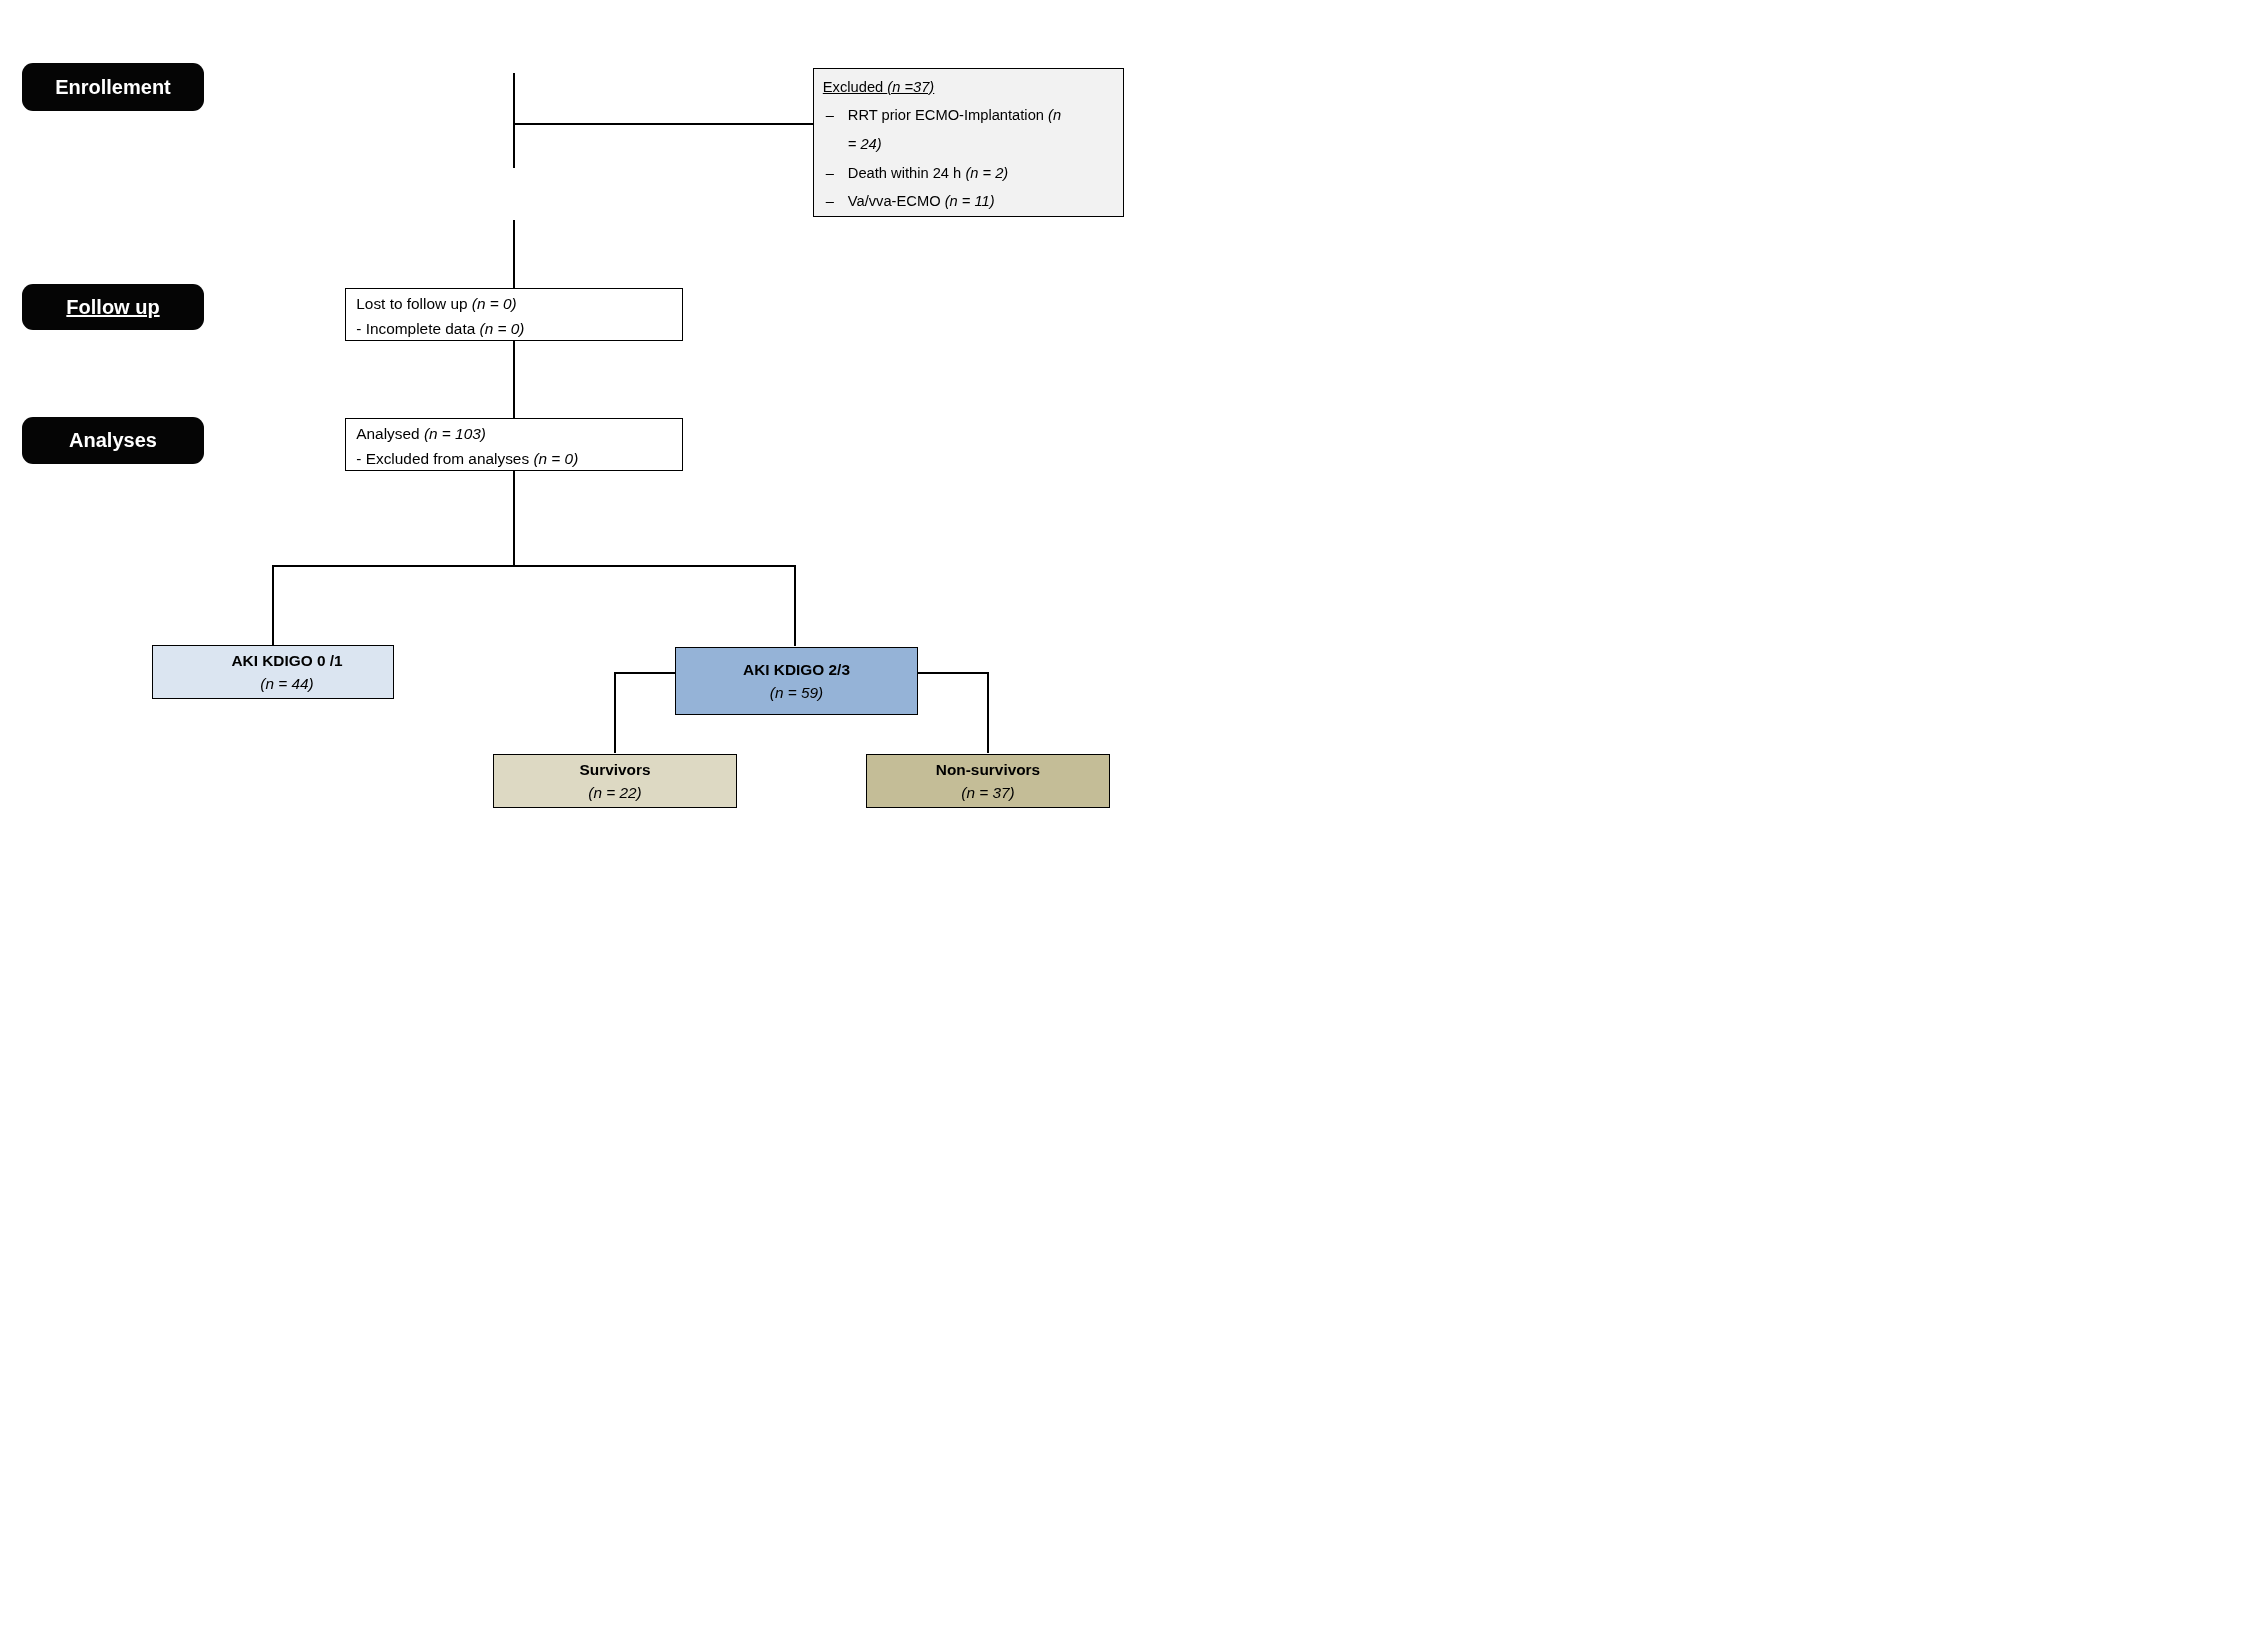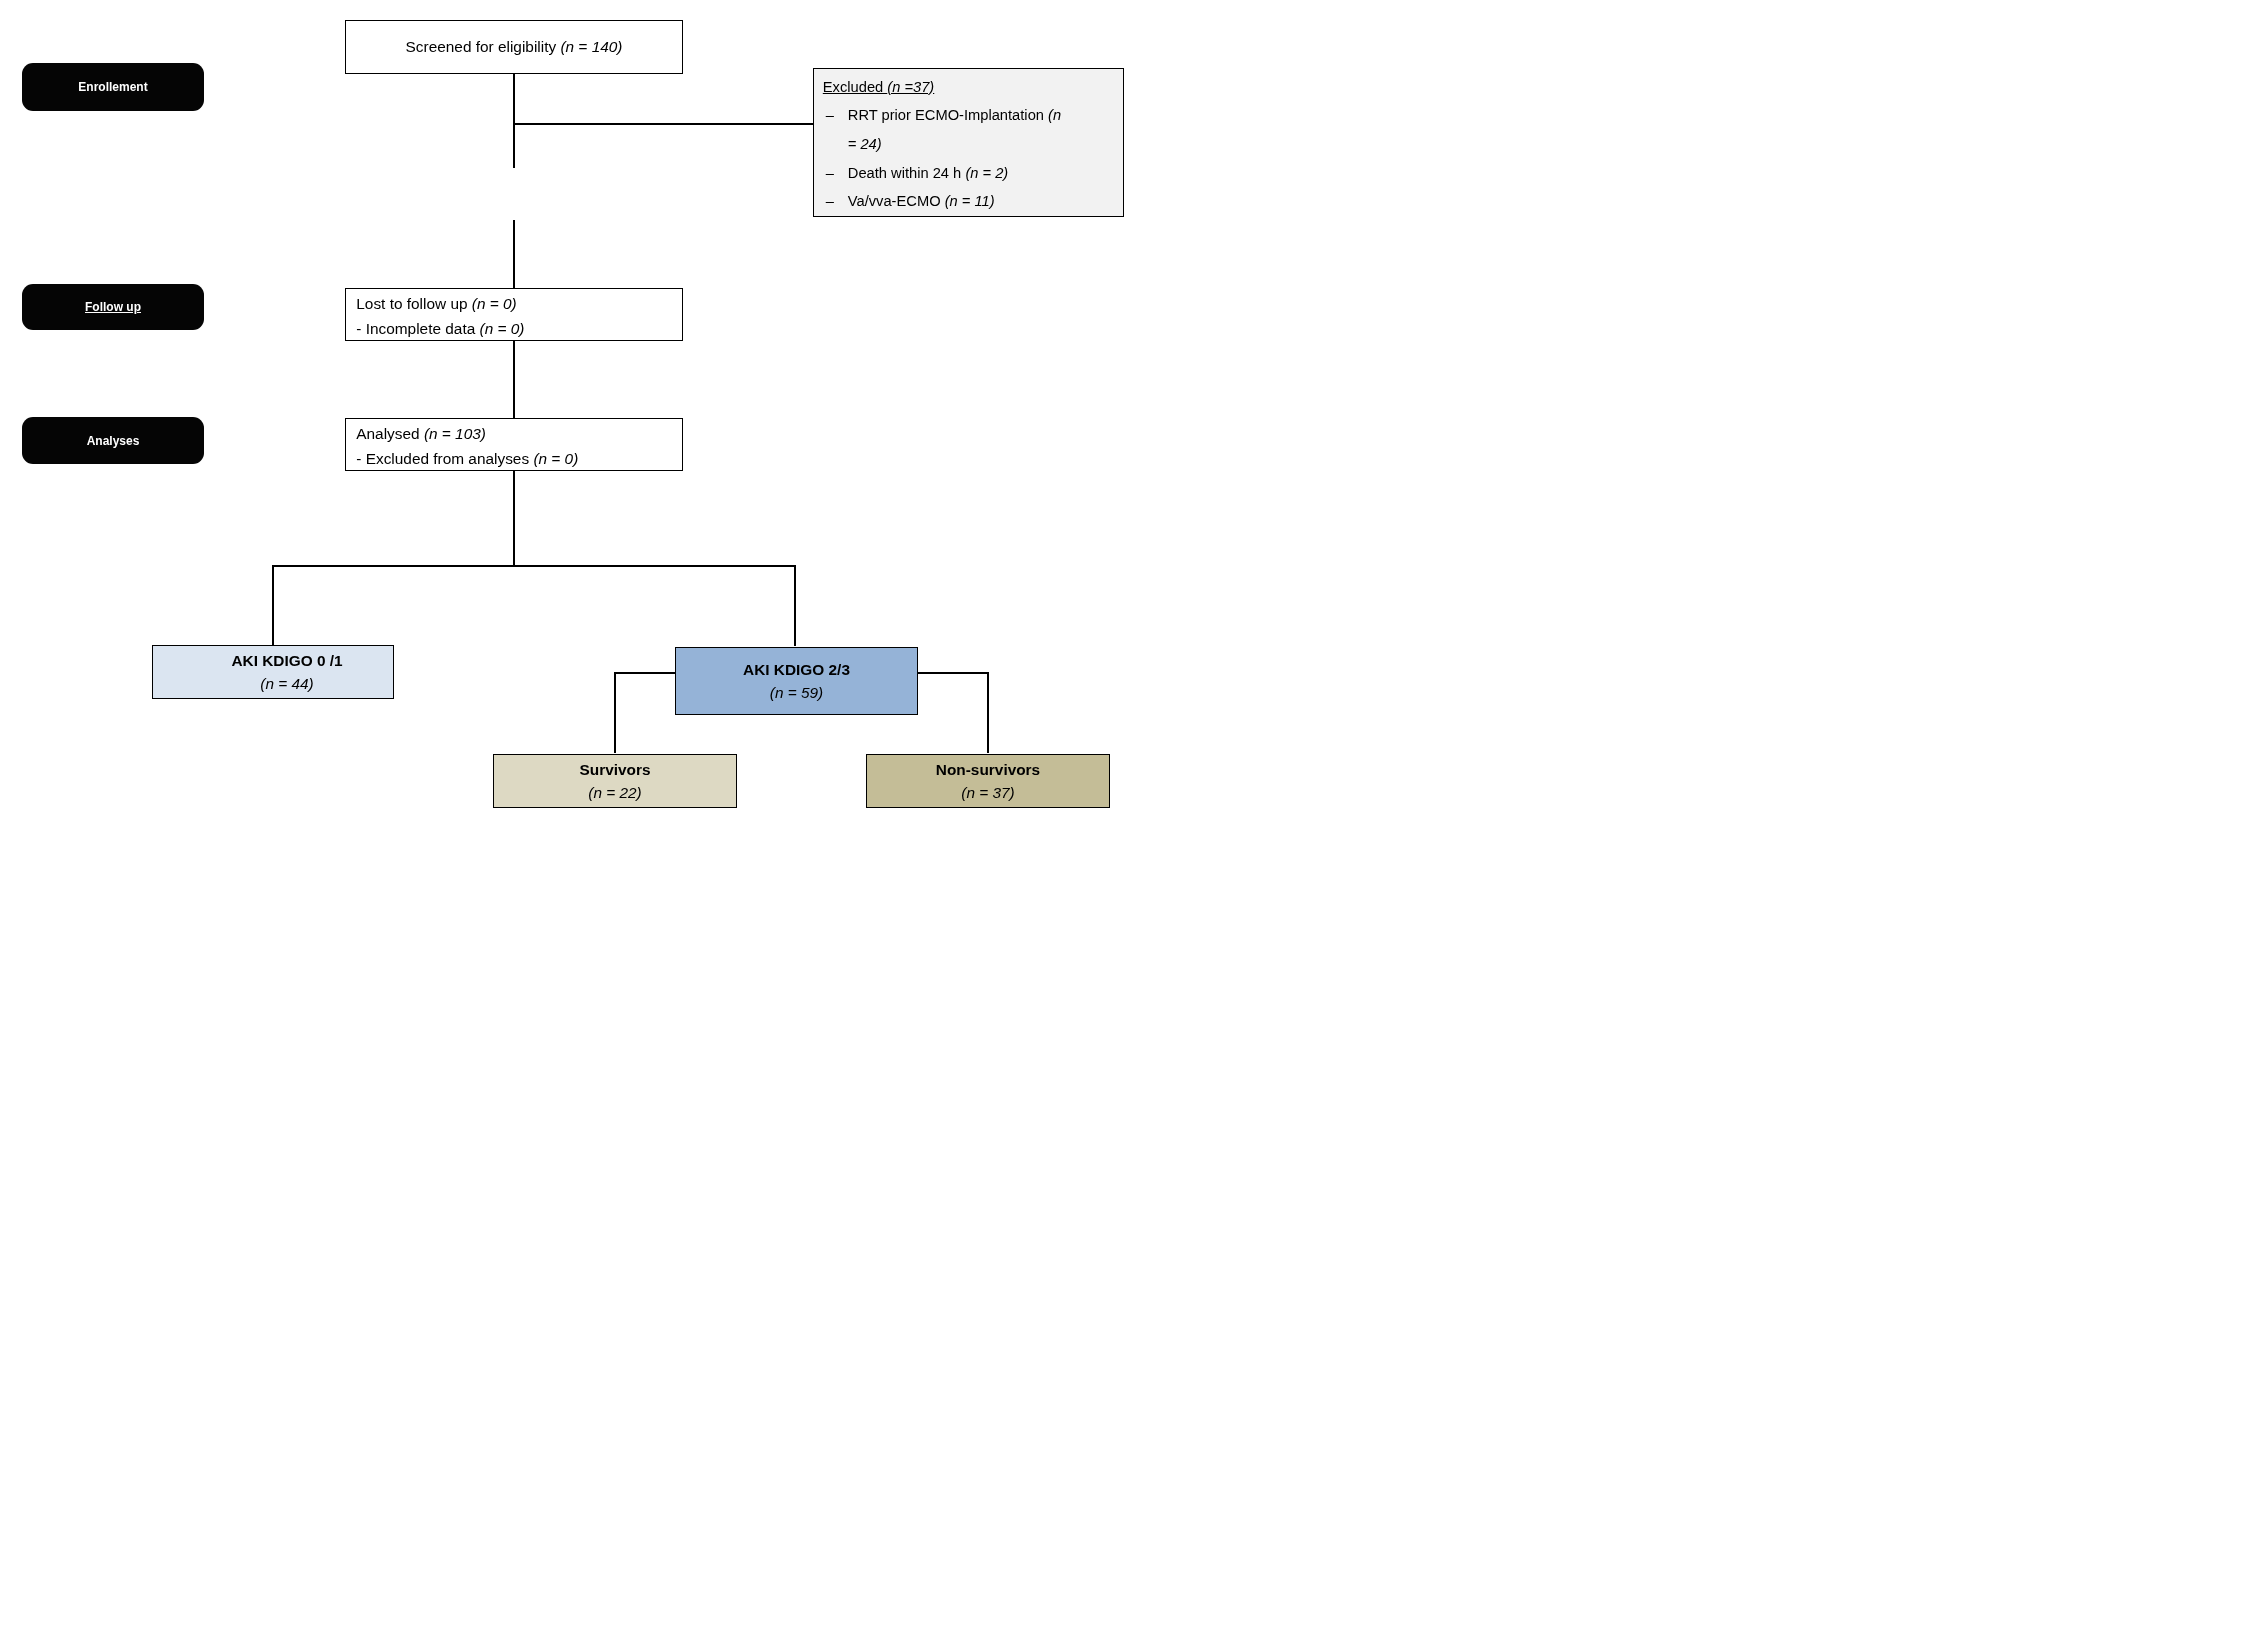--- a/index.html
+++ b/index.html
@@ -8,21 +8,21 @@
     font-family:"Liberation Sans",sans-serif;color:#000;overflow:hidden;
   }
   .box{
     position:absolute;background:#ffffff;border:1.5px solid #000;
     box-sizing:border-box;font-size:15.4px;line-height:1.4;
   }
   .center{display:flex;align-items:center;justify-content:center;text-align:center;}
   .it{font-style:italic;}
   .stage{
     position:absolute;background:#050505;color:#ffffff;font-weight:bold;
-    font-size:12px;display:flex;align-items:center;justify-content:center;
+    font-size:20px;display:flex;align-items:center;justify-content:center;
     border-radius:11px;box-sizing:border-box;
   }
   .hline,.vline{position:absolute;background:#000;}
   .hline{height:1.5px;}
   .vline{width:1.5px;}
   
   .exc{background:#f2f2f2;padding:3.7px 7.3px 0 8.8px;font-size:14.7px;line-height:1.95;}
   .exc-title{text-decoration:underline;}
   .exc-item{display:flex;align-items:flex-start;}
   .exc-item .bullet{flex:0 0 25px;padding-left:2.9px;box-sizing:border-box;}
@@ -60,23 +60,20 @@
   <div class="stage" style="left:22px;top:63px;width:182px;height:48px;">
     <span>Enrollement</span>
   </div>
   <div class="stage" style="left:22px;top:284px;width:182px;height:46px;text-decoration:underline;">
     <span>Follow up</span>
   </div>
   <div class="stage" style="left:22px;top:417px;width:182px;height:47px;">
     <span>Analyses</span>
   </div>
 
-  <div class="box center" style="left:345px;top:20px;width:338px;height:54px;">
-    <span class="txt"><span>Screened for eligibility </span><span class="it">(n = 140)</span></span>
-  </div>
 
   <div class="box exc" style="left:813px;top:68px;width:311px;height:149px;">
     <div><span class="exc-title"><span>Excluded </span><span class="it">(n =37)</span></span></div>
     <div class="exc-item">
       <span class="bullet">–</span>
       <span class="itxt w1"><span>RRT prior ECMO-Implantation </span><span class="it">(n = 24)</span></span>
     </div>
     <div class="exc-item">
       <span class="bullet">–</span>
       <span class="itxt"><span>Death within 24 h </span><span class="it">(n = 2)</span></span>

